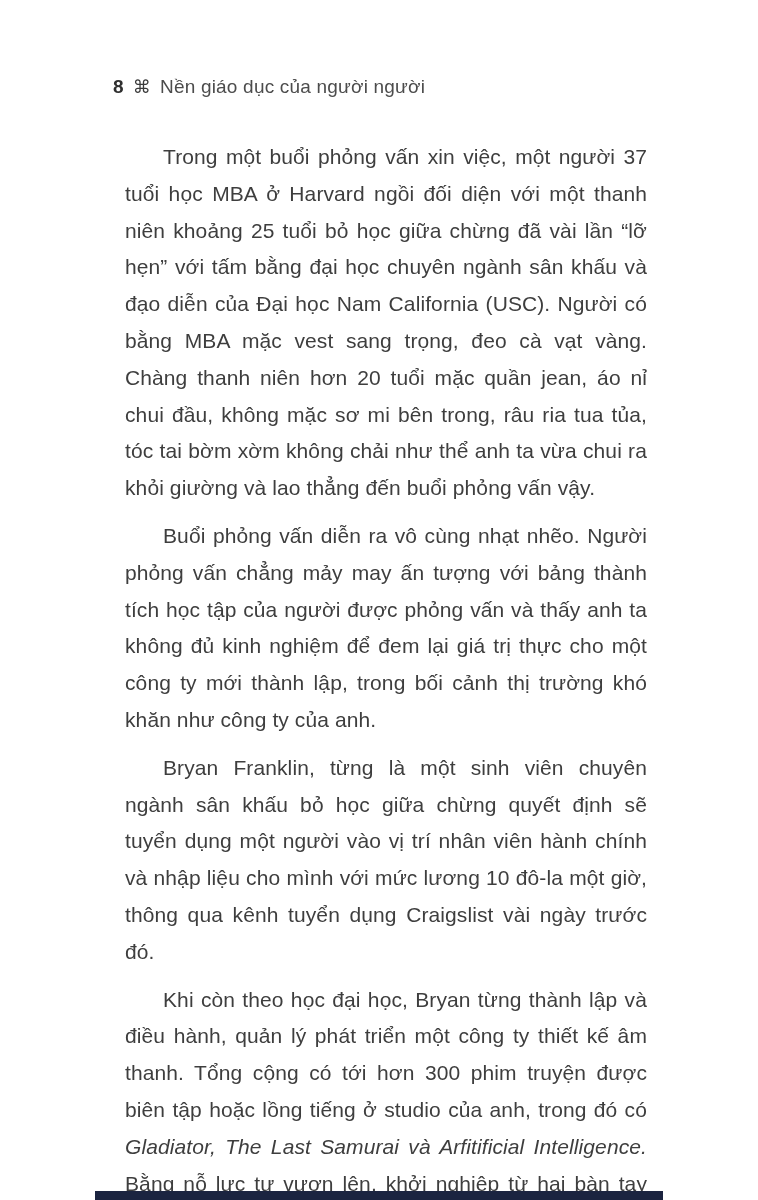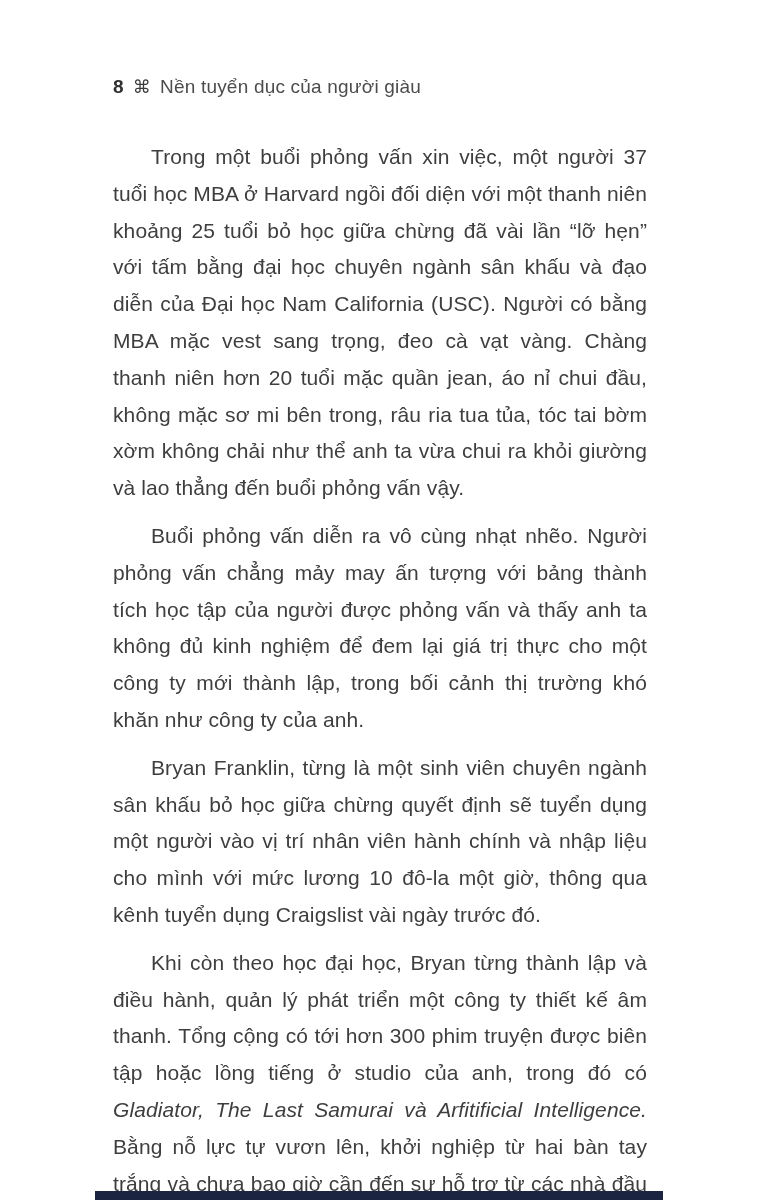--- a/index.html
+++ b/index.html
@@ -42,41 +42,41 @@
     top: 139px;
     left: 113px;
     width: 534px;
     font-size: 21px;
     line-height: 36.8px;
     color: #3e3e3e;
     text-align: justify;
     letter-spacing: 0.1px;
   }
   .para {
-    margin: 0 0 11px 0;
+    margin: 0 0 11px 12px;
     text-indent: 38px;
   }
   .para em {
   }
   .footer-bar {
     position: absolute;
     left: 95px;
     bottom: 0px;
     width: 568px;
     height: 9px;
     background: #1b2440;
   }
 </style>
 </head>
 <body>
 
 <div class="page">
 
   <div class="header">
-    <span class="page-number">8</span><span class="ornament">⌘</span><span class="running-title">Nền tuyển dục của người giàu</span>
+    <span class="page-number">8</span><span class="ornament">⌘</span><span class="running-title">Nền giáo dục của người người</span>
   </div>
 
   <div class="body-text">
 
   <p class="para"><span>Trong một buổi phỏng vấn xin việc, một người 37 tuổi học MBA ở Harvard ngồi đối diện với một thanh niên khoảng 25 tuổi bỏ học giữa chừng đã vài lần “lỡ hẹn” với tấm bằng đại học chuyên ngành sân khấu và đạo diễn của Đại học Nam California (USC). Người có bằng MBA mặc vest sang trọng, đeo cà vạt vàng. Chàng thanh niên hơn 20 tuổi mặc quần jean, áo nỉ chui đầu, không mặc sơ mi bên trong, râu ria tua tủa, tóc tai bờm xờm không chải như thể anh ta vừa chui ra khỏi giường và lao thẳng đến buổi phỏng vấn vậy.</span></p>
       <p class="para"><span>Buổi phỏng vấn diễn ra vô cùng nhạt nhẽo. Người phỏng vấn chẳng mảy may ấn tượng với bảng thành tích học tập của người được phỏng vấn và thấy anh ta không đủ kinh nghiệm để đem lại giá trị thực cho một công ty mới thành lập, trong bối cảnh thị trường khó khăn như công ty của anh.</span></p>
       <p class="para"><span>Bryan Franklin, từng là một sinh viên chuyên ngành sân khấu bỏ học giữa chừng quyết định sẽ tuyển dụng một người vào vị trí nhân viên hành chính và nhập liệu cho mình với mức lương 10 đô-la một giờ, thông qua kênh tuyển dụng Craigslist vài ngày trước đó.</span></p>
       <p class="para"><span>Khi còn theo học đại học, Bryan từng thành lập và điều hành, quản lý phát triển một công ty thiết kế âm thanh. Tổng cộng có tới hơn 300 phim truyện được biên tập hoặc lồng tiếng ở studio của anh, trong đó có </span><em>Gladiator, The Last Samurai và Arfitificial Intelligence.</em><span> Bằng nỗ lực tự vươn lên, khởi nghiệp từ hai bàn tay trắng và chưa bao giờ cần đến sự hỗ trợ từ các nhà đầu tư,</span></p>
     </div>
 

